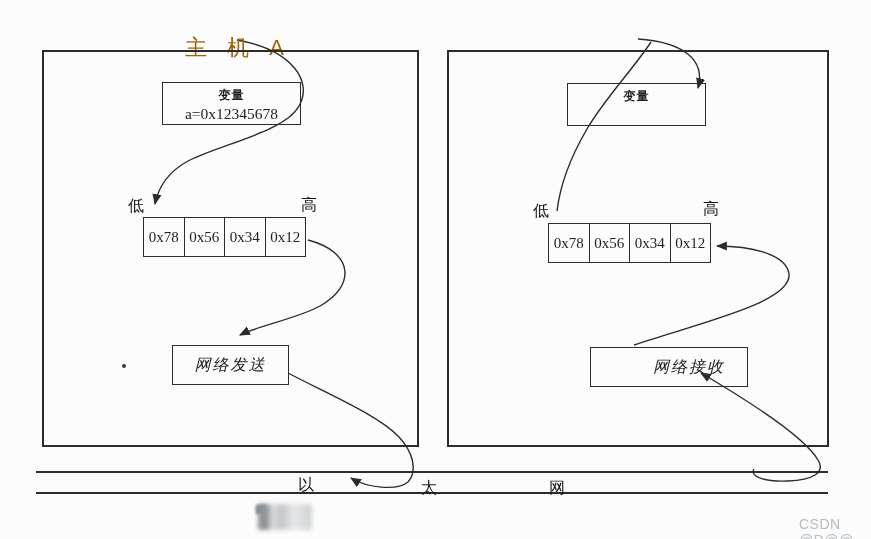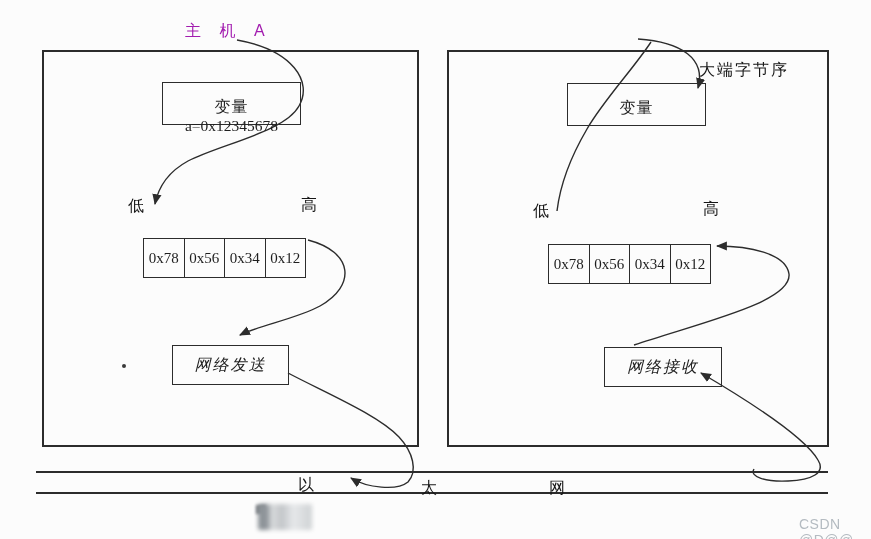--- a/index.html
+++ b/index.html
@@ -8,56 +8,56 @@
     background:#fcfcfc;
     font-family:"Liberation Sans",sans-serif;
     color:#1e1e1e;
   }
   svg.overlay{position:absolute;left:0;top:0;width:871px;height:539px;pointer-events:none;}
 
   .host-box{position:absolute;top:50px;width:373px;height:393px;border:2px solid #2c2c2c;background:transparent;}
   .host-box.a{left:42px;}
   .host-box.b{left:447px;width:378px;}
 
-  .host-title{position:absolute;top:21px;font-size:16px;letter-spacing:7px;white-space:nowrap;color:#a21caf;}
+  .host-title{position:absolute;top:33px;font-size:22px;letter-spacing:7px;white-space:nowrap;color:#a16207;}
   .host-title.a{left:185px;}
   .host-title.b{left:588px;}
 
   .byte-order{position:absolute;font-size:16px;letter-spacing:2px;color:#161616;white-space:nowrap;}
   .byte-order.a{left:296px;top:61px;}
   .byte-order.b{left:699px;top:60px;}
 
   .var-box{position:absolute;width:137px;height:41px;border:1.5px solid #2c2c2c;text-align:center;background:transparent;}
   .var-box.a{left:162px;top:82px;}
   .var-box.b{left:567px;top:83px;}
-  .var-label{font-size:16px;line-height:20px;margin-top:14px;letter-spacing:1px;font-weight:400;}
+  .var-label{font-size:12px;line-height:20px;margin-top:2px;letter-spacing:1px;font-weight:700;}
   .var-value{font-family:"Liberation Serif",serif;font-size:15.5px;line-height:17px;}
 
-  .mem{position:absolute;display:flex;border:1.5px solid #2c2c2c;background:transparent;margin-top:21px;}
+  .mem{position:absolute;display:flex;border:1.5px solid #2c2c2c;background:transparent;}
   .mem.a{left:143px;top:217px;}
   .mem.b{left:548px;top:223px;}
   .cell{
     width:39.5px;height:38px;display:flex;align-items:center;justify-content:center;
     border-right:1.5px solid #2c2c2c;
     font-family:"Liberation Serif",serif;font-size:15px;
   }
   .cell:last-child{border-right:none;}
 
   .mem-label{position:absolute;font-size:16px;color:#151515;}
   .mem-label.low-a{left:128px;top:196px;}
   .mem-label.high-a{left:301px;top:195px;}
   .mem-label.low-b{left:533px;top:201px;}
   .mem-label.high-b{left:703px;top:199px;}
 
   .action{
     position:absolute;border:1.5px solid #2c2c2c;display:flex;align-items:center;justify-content:center;
     font-size:16px;letter-spacing:2px;background:transparent;font-style:italic;
   }
   .action.a{left:172px;top:345px;width:115px;height:38px;}
-  .action.b{left:604px;top:347px;width:116px;height:38px;}
+  .action.b{left:590px;top:347px;width:116px;height:38px;padding-left:40px;}
 
   .bus-line{position:absolute;left:36px;width:792px;height:2px;background:#2c2c2c;}
   .bus-line.l1{top:471px;}
   .bus-line.l2{top:492px;}
   .bus-char{position:absolute;font-size:16px;color:#151515;top:475px;}
   .bus-char.c1{left:298px;}
   .bus-char.c2{left:421px;top:478px;}
   .bus-char.c3{left:549px;top:478px;}
 
   .caption{
@@ -95,21 +95,20 @@
       <path d="M 638 39 C 682 42, 706 59, 698 88" marker-end="url(#arrow)"></path>
       <path d="M 651 42 C 634 68, 603 101, 587 129 C 570 158, 560 186, 557 211"></path>
     </g>
   </svg>
 
   <div class="host-title a">主 机 A</div>
 
   <div class="host-box a"></div>
   <div class="host-box b"></div>
 
-  <div class="byte-order b">大端字节序</div>
 
   <div class="var-box a">
     <div class="var-label">变量</div>
     <div class="var-value">a=0x12345678</div>
   </div>
   <div class="var-box b">
     <div class="var-label">变量</div>
   </div>
 
   <div class="mem-label low-a">低</div>

